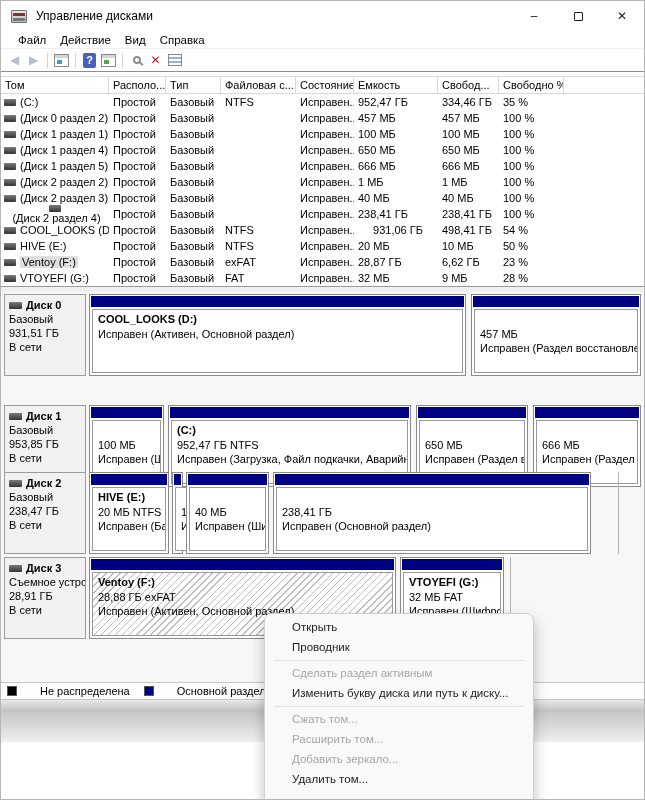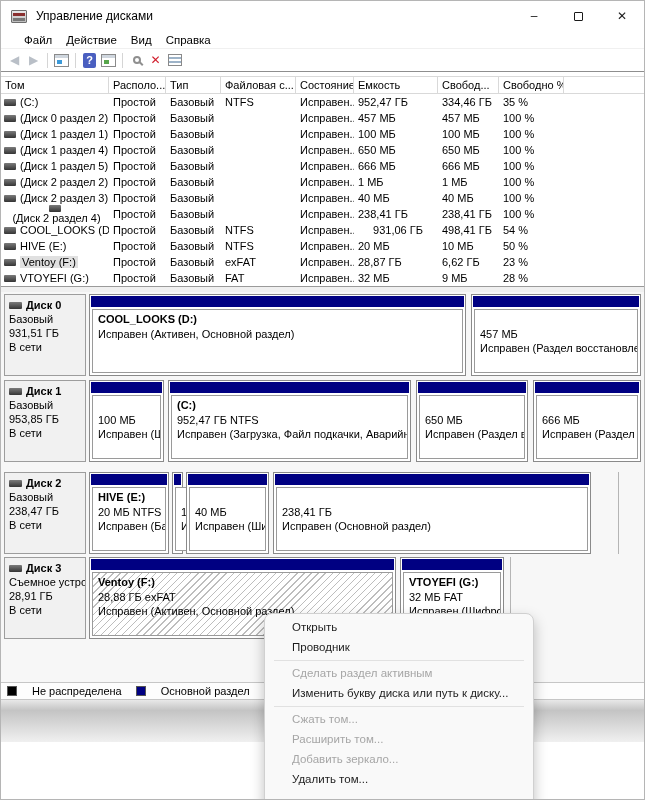--- a/index.html
+++ b/index.html
@@ -13,21 +13,21 @@
   .titlebar{height:30px;display:flex;align-items:center;background:#fff;}
   .app-icon{width:16px;height:13px;margin-left:10px;position:relative;flex:none;
     background:linear-gradient(#e8e8e8,#bdbdbd);border:1px solid #6e6e6e;border-radius:1px;}
   .app-icon::before{content:"";position:absolute;left:1px;top:2px;right:1px;height:3px;background:#8a2f2f;}
   .app-icon::after{content:"";position:absolute;left:1px;bottom:1px;right:1px;height:3px;background:#777;}
   .title-text{margin-left:9px;font-size:12px;}
   .win-controls{margin-left:auto;display:flex;height:100%;}
   .win-btn{width:44px;height:100%;display:flex;align-items:center;justify-content:center;font-size:12px;color:#1a1a1a;}
   .glyph-max{width:9px;height:9px;border:1px solid #1a1a1a;border-radius:1px;}
   
-  .menubar{height:18px;display:flex;align-items:center;padding-left:16px;border-bottom:1px solid #f0f0f0;}
+  .menubar{height:18px;display:flex;align-items:center;padding-left:10px;border-bottom:1px solid #f0f0f0;}
   .menu-item{padding:1px 7px;font-size:11.5px;}
   
   .toolbar{height:23px;display:flex;align-items:center;padding-left:4px;border-bottom:1px solid #8e8e8e;}
   .tb-sep{width:1px;height:15px;background:#d5d5d5;margin:0 4px;}
   .ico{width:19px;height:18px;display:flex;align-items:center;justify-content:center;position:relative;}
   .ico-back-icon,.ico-forward-icon{color:#b9bfc7;font-size:12px;}
   .ico-help-icon span{width:13px;height:15px;background:#4a5fc0;color:#fff;font-weight:bold;font-size:11px;
     border-radius:2px;display:flex;align-items:center;justify-content:center;}
   .winico{width:15px;height:13px;border:1px solid #8a8a8a;background:#fff;position:relative;}
   .winico::before{content:"";position:absolute;left:0;top:0;right:0;height:3px;background:#cfd6de;}
@@ -61,21 +61,21 @@
   .part{position:absolute;top:0;height:82px;border:1px solid #8a8a8a;background:#fff;}
   .part .bar{position:absolute;left:1px;right:1px;top:1px;height:11px;}
   .part .body{position:absolute;left:2px;right:2px;top:14px;bottom:2px;border:1px solid #9a9a9a;
     background:#fff;padding:2px 5px;overflow:hidden;white-space:nowrap;line-height:14.5px;}
   .part .body.hatched{background:repeating-linear-gradient(135deg,#fff 0 4px,#bdbdbd 4px 5px);}
   .part .pname{font-weight:bold;height:14.5px;}
   .end-line{position:absolute;top:0;height:82px;width:1px;background:#b5b5b5;}
   
   .legendbar{height:18px;display:flex;align-items:center;gap:14px;padding-left:6px;background:#fdfdfd;
     border-top:1px solid #c6c6c6;border-bottom:1px solid #c6c6c6;}
-  .leg-item{display:flex;align-items:center;gap:15px;}
+  .leg-item{display:flex;align-items:center;gap:23px;}
   .leg-swatch{width:10px;height:10px;border:1px solid #555;flex:none;}
   .statusbar{height:42px;background:linear-gradient(#e8e8e8 0%,#c4c4c4 25%,#f0f0f0 100%);}
   
   .context-menu{position:absolute;left:263px;top:612px;width:270px;height:200px;z-index:50;
     background:#f9f9f9;border:1px solid #d0d0d0;border-radius:8px;box-shadow:0 6px 14px rgba(0,0,0,.25);
     padding-top:3px;font-size:11.5px;}
   .cm-item{height:20px;line-height:20px;padding-left:27px;color:#1d1d1d;white-space:nowrap;overflow:hidden;}
   .cm-item.disabled{color:#a6a6a6;}
   .cm-sep{height:1px;background:#e1e1e1;margin:3px 9px 2px;}
   
@@ -338,21 +338,21 @@
         </div>
         <div class="part" style="left: 470px; width: 170px;">
           <div class="bar" style="background: rgb(0, 0, 130);"></div>
           <div class="body">
             <div class="pname">&nbsp;</div>
             <div>457 МБ</div>
             <div>Исправен (Раздел восстановлени</div>
           </div>
         </div>
       </div>
-      <div class="disk-row" style="top: 88px;">
+      <div class="disk-row" style="top: 113px;">
         <div class="disk-label">
           <div class="dname">
             <span class="disk-ico"></span>
             <span>Диск 1</span>
           </div>
           <div>Базовый</div>
           <div>953,85 ГБ</div>
           <div>В сети</div>
         </div>
         <div class="part" style="left: 88px; width: 75px;">

